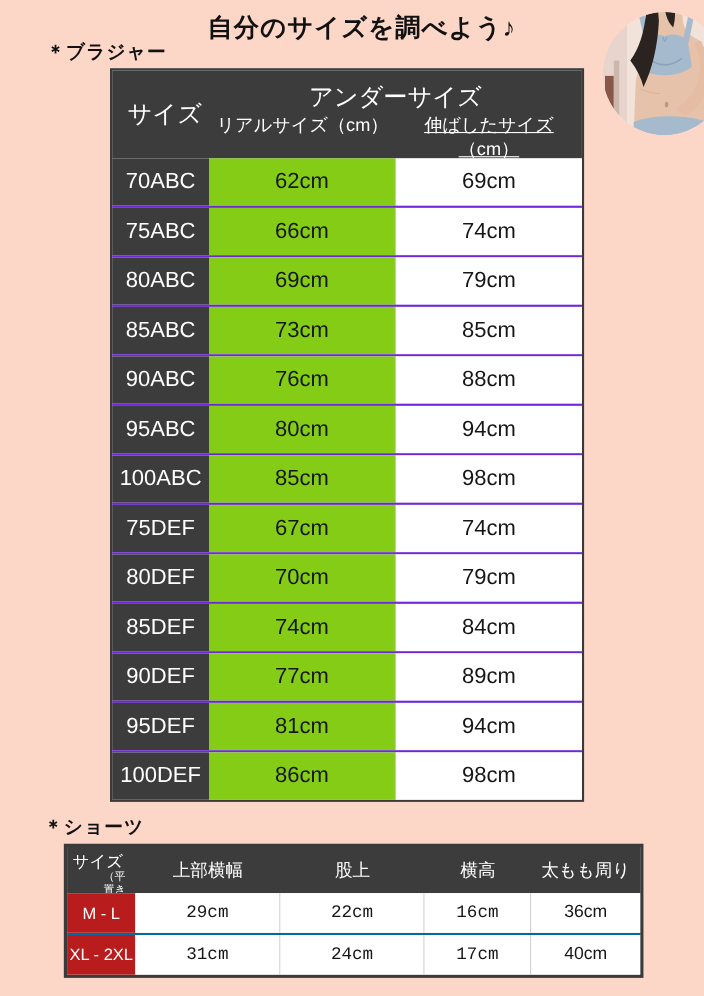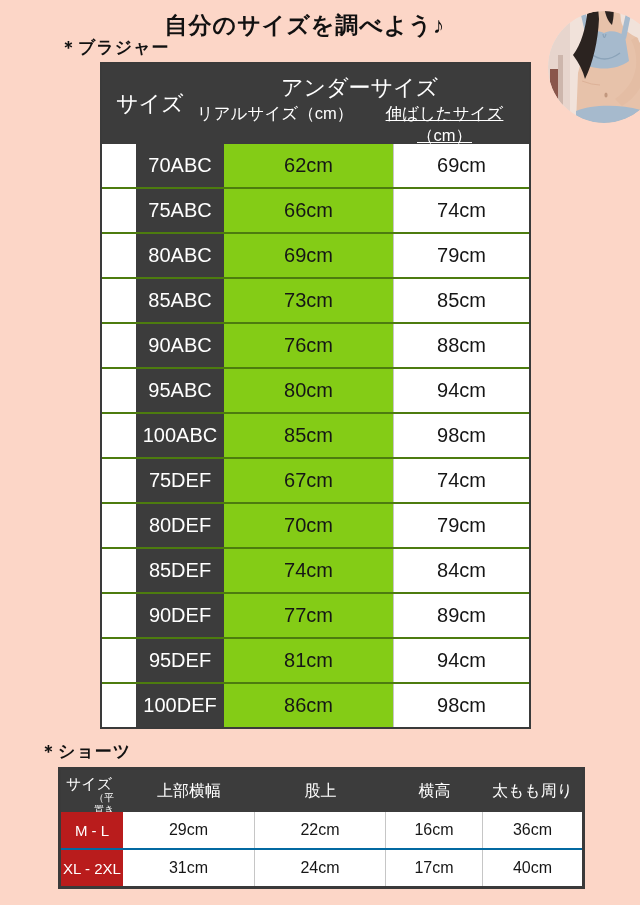--- a/index.html
+++ b/index.html
@@ -9,27 +9,28 @@
     position: relative;
     overflow: hidden;
     font-family: "Liberation Sans", sans-serif;
     color: #161616;
   }
   .page-title {
     position: absolute; top: 10px; left: 0; width: 610px;
     text-align: center;
     font-size: 23px; font-weight: bold; color: #111;
     letter-spacing: 1px;
+    padding-left: 24px;
   }
   .section-label {
     position: absolute;
     font-size: 17px; font-weight: bold; color: #111;
     letter-spacing: 1px;
   }
-  .section-label.bra    { left: 60px; top: 36px; }
+  .section-label.bra    { left: 42px; top: 36px; }
   .section-label.shorts { left: 40px; top: 740px; }
 
   
   .photo {
     position: absolute; left: 548px; top: 11px;
     width: 112px; height: 112px;
     border-radius: 50%;
     overflow: hidden;
   }
   .photo svg { display: block; }
@@ -60,30 +61,29 @@
     justify-content: space-between;
     padding: 9px 0 9px;
   }
   .bh-group { text-align: center; font-size: 22px; }
   .bh-subs  { display: flex; font-size: 16.5px; }
   .bh-subs .sub1 { width: 170px; flex: none; text-align: center; }
   .bh-subs .sub2 { flex: 1; text-align: center; text-decoration: underline; }
 
   .bra-body { display: flex; flex-direction: column; height: 583px; }
   .brow { display: flex; flex: 1; }
-  .brow + .brow { border-top: 2px solid #4d7c0f; }
+  .brow + .brow { border-top: 2px solid #6d28d9; }
   .bcell {
     display: flex; align-items: center; justify-content: center;
     box-sizing: border-box;
   }
   .bcell.label {
     width: 88px; flex: none;
     background: #3c3c3c; color: #fff;
     font-size: 20px;
-    margin-left: 34px;
   }
   .bcell.v1 {
     width: 170px; flex: none;
     background: #84cc16; font-size: 20px;
     border-right: 1px solid #c6c6c6;
   }
   .bcell.v2 { flex: 1; background: #fff; font-size: 20px; }
 
   
   .shorts-table {
@@ -119,21 +119,21 @@
   .s-cell {
     display: flex; align-items: center; justify-content: center;
     box-sizing: border-box; background: #fff;
     font-size: 16px;
   }
   .s-cell.label {
     width: 62px; flex: none;
     background: #b91c1c; color: #fff;
     font-size: 15px;
   }
-  .s-cell.b { border-right: 1px solid #c6c6c6; }
+  .s-cell.b { border-right: 1px solid #c6c6c6; font-family: Liberation Mono, monospace; }
 </style>
 </head>
 <body>
 
 <div class="page-title">自分のサイズを調べよう♪</div>
 
 <div class="photo">
   <svg width="112" height="112" viewBox="0 0 112 112">
     <defs>
       <clipPath id="pc">

